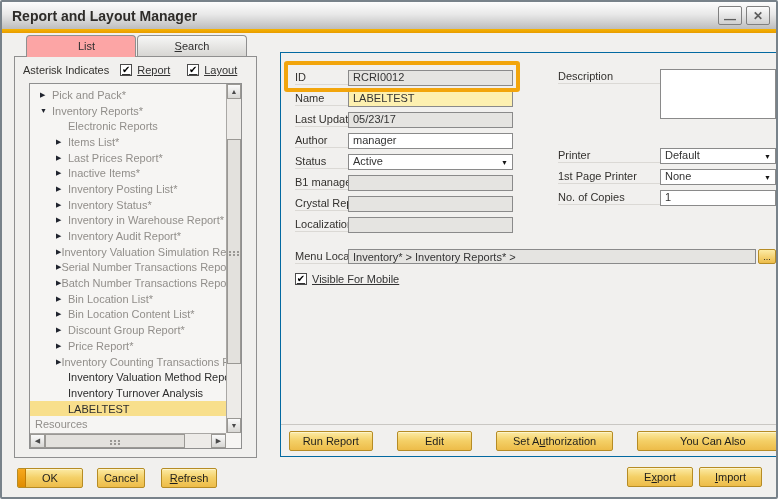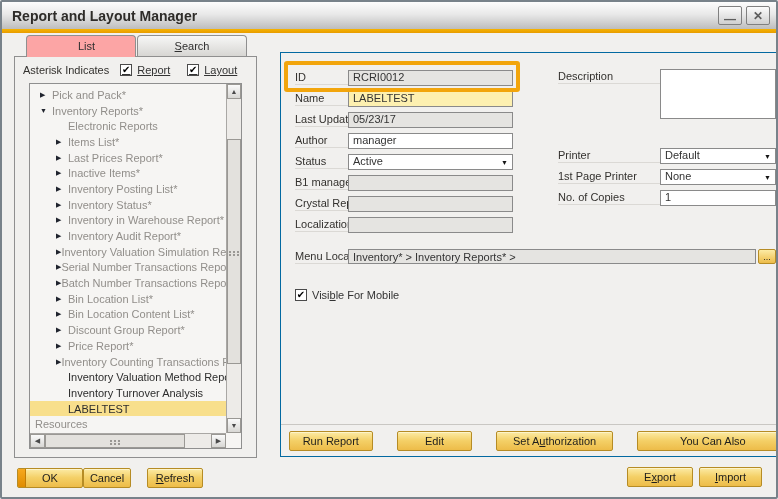--- a/index.html
+++ b/index.html
@@ -105,21 +105,21 @@
     display:flex;align-items:flex-start;padding:0 4px;position:relative;overflow:hidden;white-space:nowrap;
   }
   .r .ffield{width:116px;}
   .f-disabled{background:#e5e4e1;}
   .f-yellow{background:#fdf0b0;}
   .selarrow{position:absolute;right:4px;top:4px;font-size:7px;color:#151515;line-height:7px;}
   .desc-label{position:absolute;left:277px;top:17px;width:102px;height:14px;border-bottom:1px solid #dbd9d5;color:#33312e;}
   .desc-box{position:absolute;left:379px;top:16px;width:116px;height:50px;border:1px solid #8a8a8a;background:#fff;padding:2px 4px;overflow:hidden;}
   .menu-row{position:absolute;left:14px;top:193px;display:flex;align-items:center;height:21px;}
   .menu-field{width:408px;height:15px;border:1px solid #8a8a8a;background:#e5e4e1;display:flex;align-items:center;padding:0 4px;overflow:hidden;white-space:nowrap;}
-  .mobile-row{position:absolute;left:14px;top:236px;display:flex;align-items:flex-start;}
+  .mobile-row{position:absolute;left:14px;top:220px;display:flex;align-items:flex-start;text-decoration:underline;}
   .separator{position:absolute;left:0;right:0;top:371px;border-top:1px solid #c9c7c3;}
   .actions{position:absolute;left:8px;right:1px;top:378px;height:36px;display:flex;gap:24px;}
 
   
   .btn{
     position:relative;height:20px;border:1px solid #b68c25;border-radius:2px;
     background:linear-gradient(#fceba5 0%,#f4d067 48%,#edbc49 100%);
     box-shadow:inset 0 1px 0 #fdf4ca;
     display:flex;align-items:center;justify-content:center;
     font-size:11px;color:#1f1e1c;cursor:default;overflow:hidden;
@@ -130,21 +130,21 @@
   }
   .btn-menu::after{
     content:"";position:absolute;right:6px;bottom:4px;width:0;height:0;
     border-left:5px solid transparent;border-bottom:5px solid #6b5413;
   }
   #btn-run-report{width:86px;}
   #btn-edit{width:78px;}
   #btn-set-authorization{width:120px;text-align:right;}
   #btn-you-can-also{width:157px;margin-left:auto;}
   .footer-left{position:absolute;left:15px;top:466px;display:flex;}
-  #btn-ok{width:66px;}
+  #btn-ok{width:66px;margin-right:14px;}
   #btn-cancel{width:48px;margin-right:16px;}
   #btn-refresh{width:56px;}
   .footer-right{position:absolute;left:625px;top:465px;display:flex;}
   #btn-export{width:66px;margin-right:6px;}
   #btn-import{width:63px;}
   .mini-btn{
     width:18px;height:15px;margin-left:2px;border:1px solid #b68c25;border-radius:2px;
     background:linear-gradient(#fceba5,#edbc49);font-size:9px;line-height:6px;text-align:center;color:#1f1e1c;
     display:flex;align-items:center;justify-content:center;
   }

